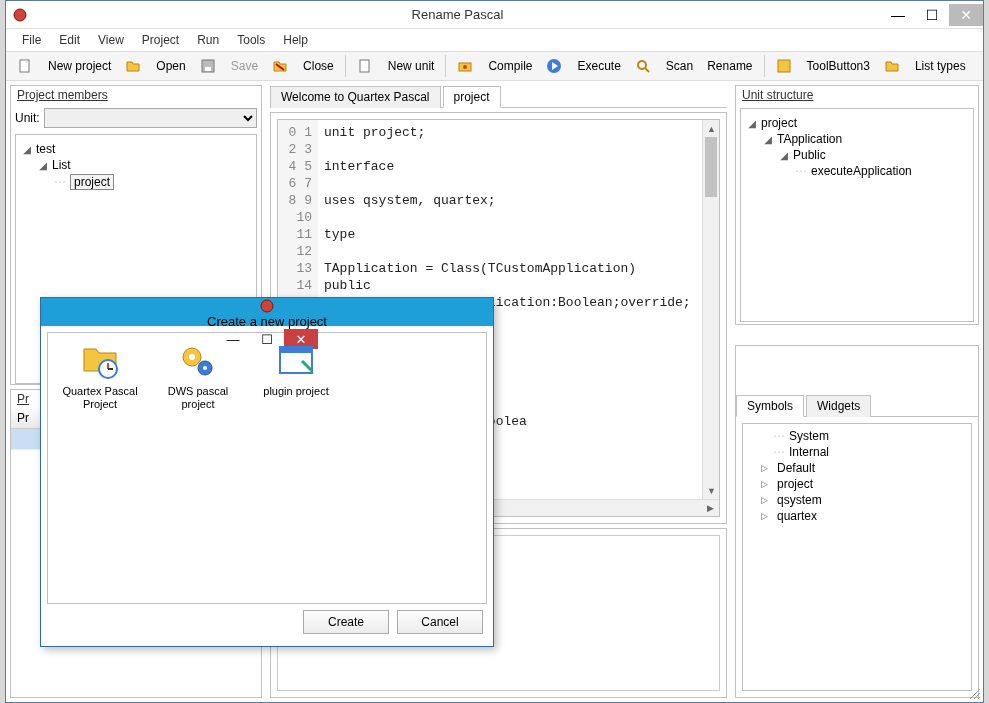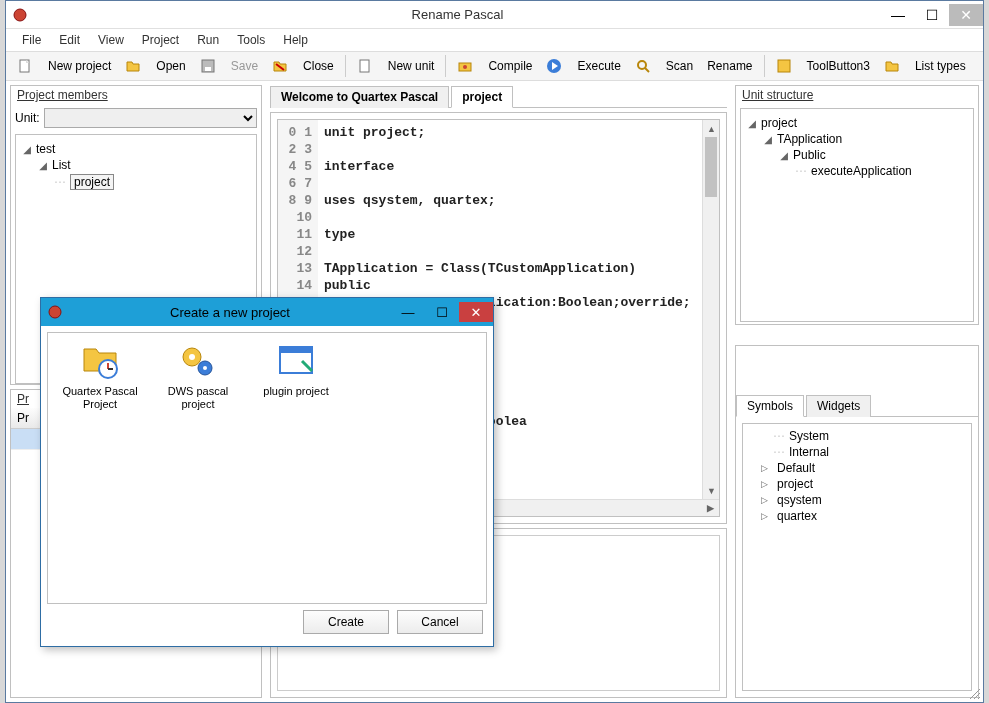--- a/index.html
+++ b/index.html
@@ -16,21 +16,21 @@
 .menubar { height: 22px; display: flex; align-items: center; padding-left: 8px; gap: 2px; }
 .menubar .menu-item { padding: 2px 8px; cursor: pointer; color: #333; }
 
 .toolbar { height: 30px; background: #f5f5f5; border-top: 1px solid #ddd; border-bottom: 1px solid #ddd; display: flex; align-items: center; padding-left: 4px; gap: 0; }
 .toolbar .tb-btn { display: flex; align-items: center; gap: 15px; padding: 3px 6px; cursor: pointer; border: 1px solid transparent; }
 .toolbar .tb-sep { width: 1px; height: 22px; background: #ccc; margin: 0 4px; }
 .toolbar .tb-icon { width: 16px; height: 16px; display: inline-block; }
 
 .content { display: flex; height: calc(100% - 80px); }
 .left-col { width: 260px; display: flex; flex-direction: column; padding: 4px; gap: 4px; }
-.mid-col { flex: 1; display: flex; flex-direction: column; padding: 4px; gap: 4px; font-weight: bold; }
+.mid-col { flex: 1; display: flex; flex-direction: column; padding: 4px; gap: 4px; }
 .right-col { width: 252px; display: flex; flex-direction: column; padding: 4px; gap: 20px; }
 
 .panel { border: 1px solid #c0c0c0; background: #fff; display: flex; flex-direction: column; }
 .panel-title { padding: 2px 6px; color: #333; text-decoration: underline; }
 .panel-body { flex: 1; padding: 4px; overflow: hidden; position: relative; }
 
 .unit-row { display: flex; align-items: center; gap: 4px; margin-bottom: 6px; }
 .unit-row select { flex: 1; height: 20px; border: 1px solid #aaa; }
 
 .tree { padding: 2px; }
@@ -70,21 +70,21 @@
 .bottom-right-panel { border: 1px solid #c0c0c0; flex: 1; display:flex; flex-direction:column; }
 .sym-tabrow { display:flex; border-bottom:1px solid #c0c0c0;margin-top:48px;}
 .sym-body { border:1px solid #c0c0c0; margin:6px; flex:1; padding:4px;}
 .sym-item { padding:1px 0 1px 14px; display:flex; align-items:center; gap:4px;}
 .sym-item .exp { color:#666; font-size:9px; width:8px; display:inline-block;}
 
 .resize-grip { position:absolute; right:2px; bottom:2px; width:14px; height:14px; }
 
 
 .modal { position: absolute; left: 40px; top: 297px; width: 454px; height: 350px; border: 1px solid #2e6da4; background: #fff; box-shadow: 3px 3px 8px rgba(0,0,0,0.25); }
-.modal-titlebar { height: 28px; background: #1e9fd7; display: flex; align-items: center; }
+.modal-titlebar { height: 28px; background: #1e9fd7; display: flex; align-items: center; flex-direction: column; }
 .modal-titlebar .m-icon { width:16px; height:16px; margin:0 6px; }
 .modal-titlebar .m-title { flex:1; text-align:center; color:#000; font-size:13px; }
 .modal-titlebar .m-btns { display:flex; }
 .modal-titlebar .m-btn { width:34px; height:20px; display:flex; align-items:center; justify-content:center; cursor:pointer; font-size:13px; color:#000;}
 .modal-titlebar .m-btn.close { background:#c94040; color:#fff; }
 .modal-body { border:1px solid #c0c0c0; margin:6px; height:272px; padding:8px; display:flex; gap:10px; align-items:flex-start;}
 .modal-opt { width:88px; text-align:center; cursor:pointer; }
 .modal-opt .big-icon { width:40px; height:40px; margin:0 auto 4px auto; }
 .modal-opt .lbl { font-size:11px; line-height:13px; }
 .modal-footer { display:flex; justify-content:flex-end; gap:8px; padding:0 10px 8px 0;}

